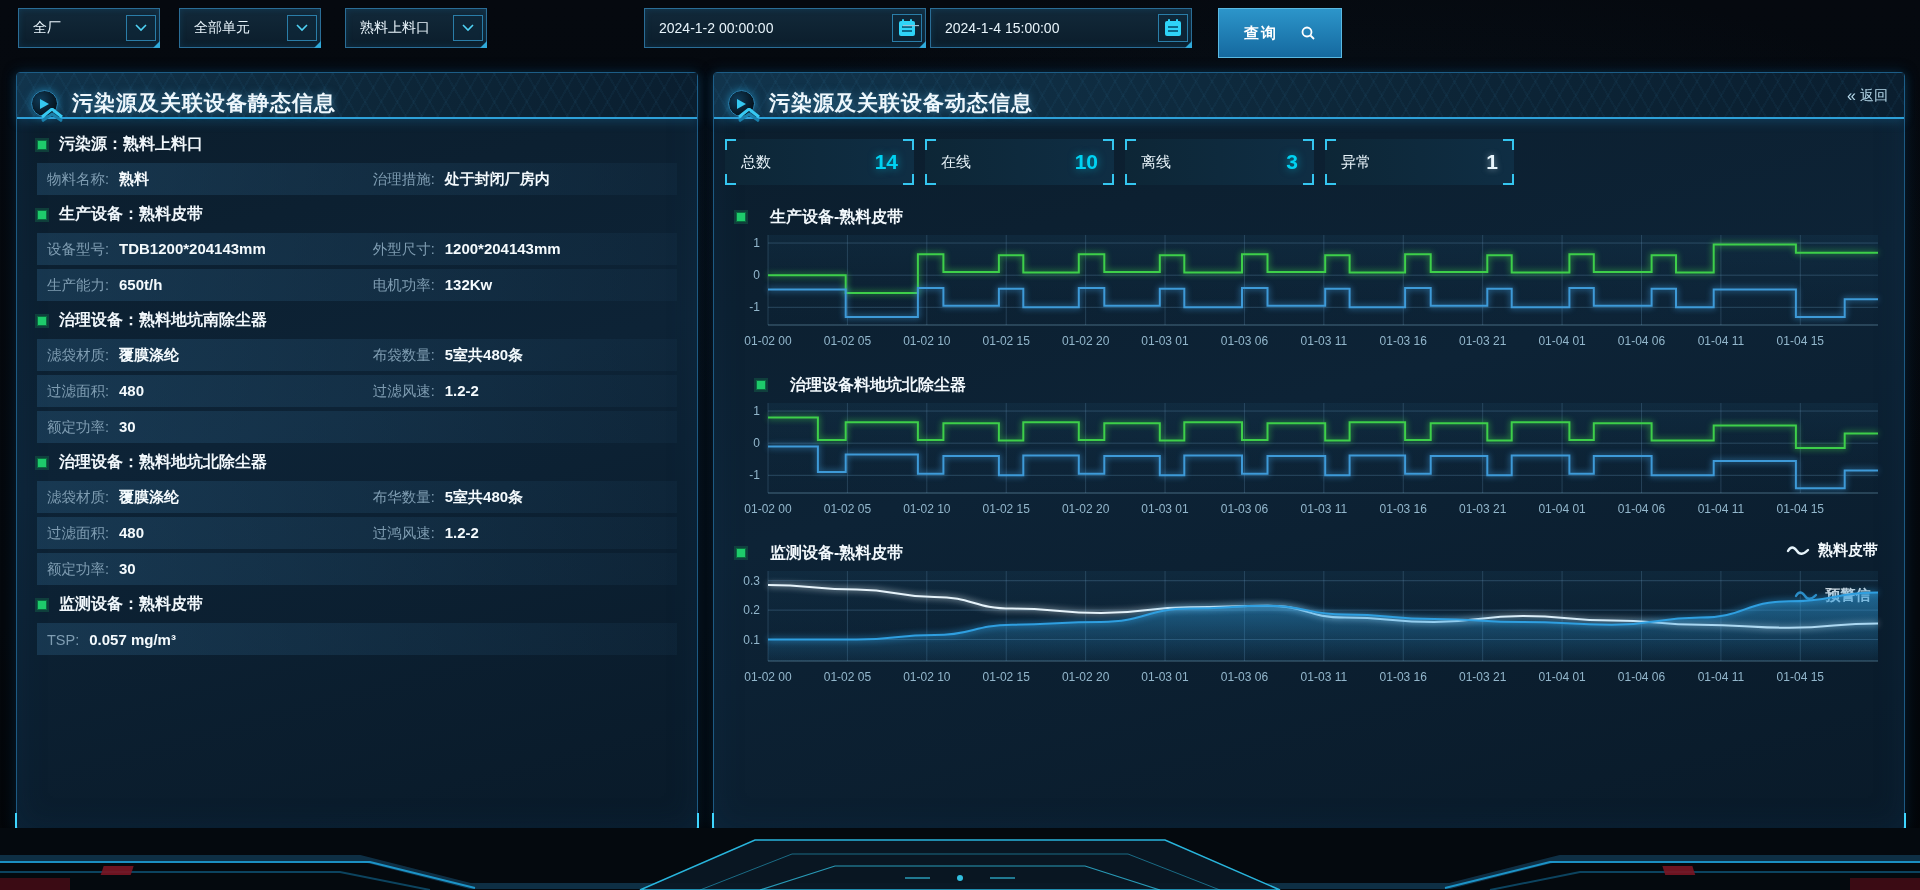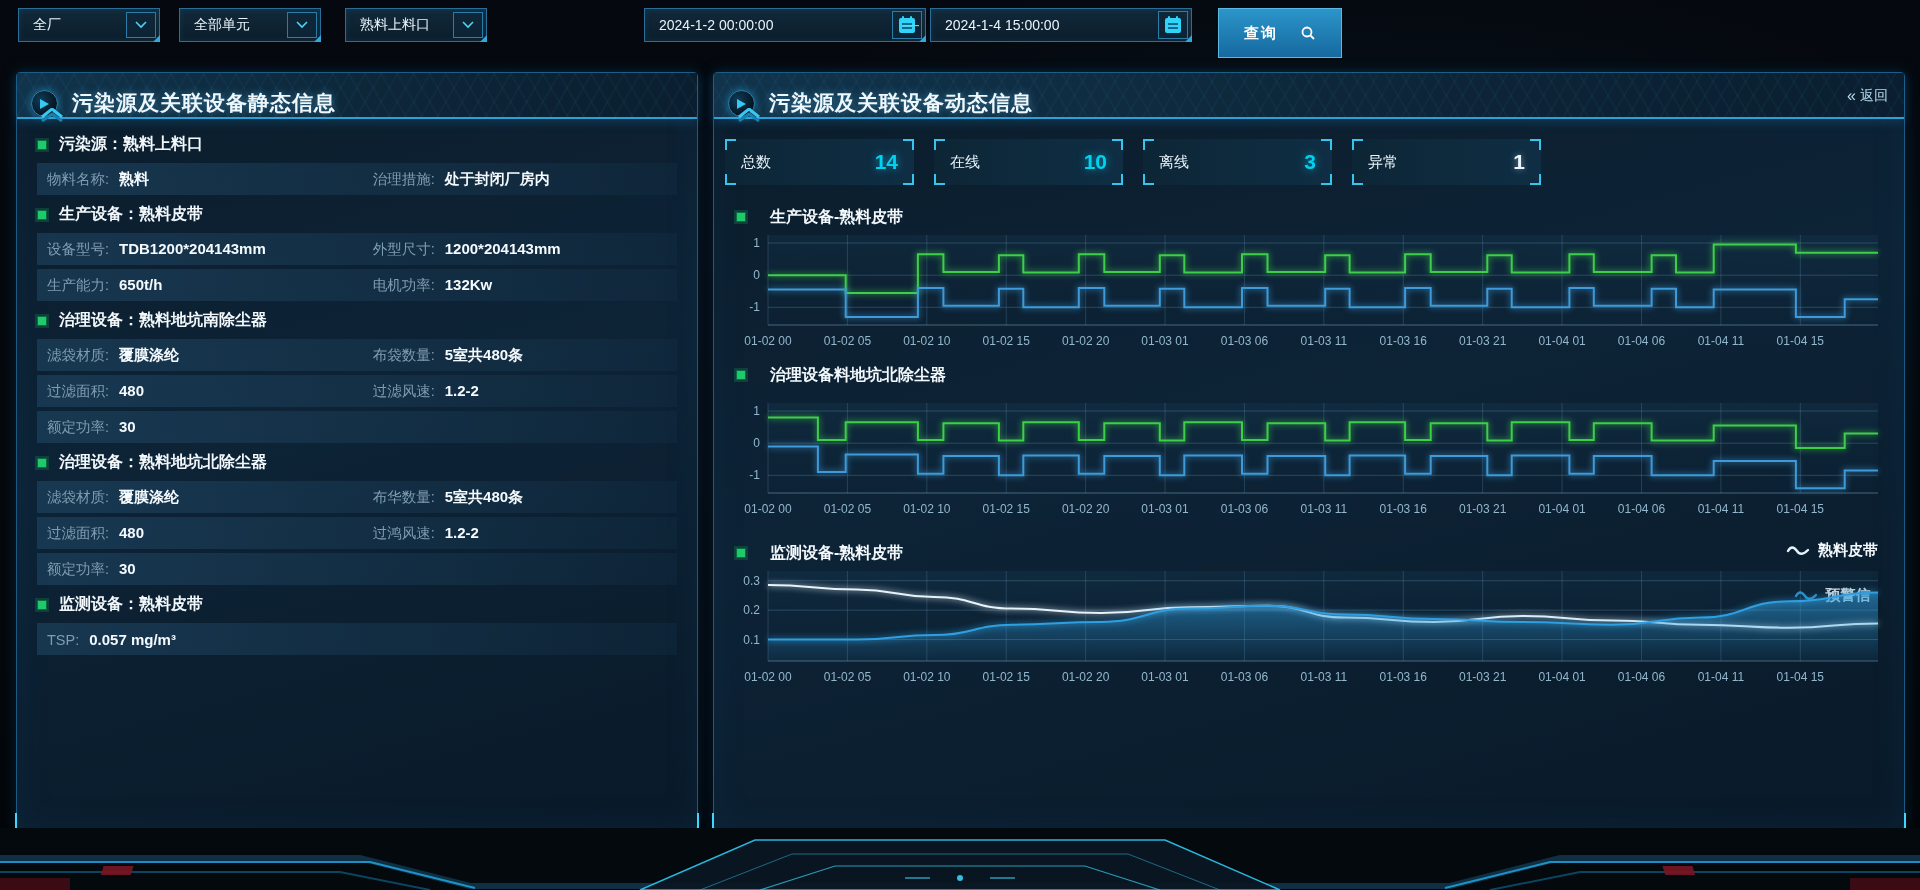--- a/index.html
+++ b/index.html
@@ -3,21 +3,21 @@
 <meta charset="utf-8">
 <style>
   html,body{margin:0;padding:0;background:#03070c;}
   *{box-sizing:border-box;font-family:"Liberation Sans","DejaVu Sans",sans-serif;}
   .screen{position:relative;width:1920px;height:890px;overflow:hidden;
     background:
       radial-gradient(1200px 500px at 70% 30%, rgba(18,48,70,0.25), rgba(0,0,0,0) 60%),
       linear-gradient(180deg,#05090f 0%,#04080d 70%,#020508 100%);}
   
   .toolbar{position:absolute;top:8px;left:0;width:100%;height:36px;}
-  .tb-box{position:absolute;top:0;height:34px;background:linear-gradient(180deg,#12293a,#0b1d2b);
+  .tb-box{position:absolute;top:0;height:40px;background:linear-gradient(180deg,#12293a,#0b1d2b);
     border:1px solid #2a6d96;display:flex;align-items:center;color:#e8f4fb;font-size:14px;
     box-shadow:0 0 6px rgba(20,90,130,0.35) inset;}
   .tb-box::after{content:"";position:absolute;right:-1px;bottom:-1px;width:0;height:0;
     border-left:7px solid transparent;border-bottom:7px solid #2fa9da;}
   .select .sel-val{padding-left:14px;flex:1;}
   .sel-arrow{width:30px;height:26px;margin-right:3px;border:1px solid #2a7da8;display:flex;
     align-items:center;justify-content:center;background:rgba(14,40,58,0.6);}
   .datebox .date-val{padding-left:14px;flex:1;}
   .cal-box{width:30px;height:28px;margin-right:3px;border:1px solid #2a7da8;display:flex;
     align-items:center;justify-content:center;background:rgba(14,40,58,0.6);}
@@ -55,21 +55,21 @@
   .g-bullet{width:10px;height:10px;background:#1ecb6b;border:1px solid #0b6b40;
     box-shadow:0 0 0 2px rgba(20,90,70,0.55);margin-right:12px;flex:none;}
   .section-header .sh-text{color:#f2f8fc;font-size:16px;font-weight:bold;}
   .info-row{height:32px;margin:0 0 4px 0;padding:0 0 0 6px;display:flex;align-items:center;
     background:linear-gradient(90deg,rgba(42,92,128,0.38),rgba(22,52,76,0.28));}
   .cell{display:flex;align-items:baseline;}
   .cell1{width:52%;padding-left:4px;}
   .cell .lbl{color:#7f9db2;font-size:14.5px;margin-right:10px;white-space:nowrap;}
   .cell .val{color:#f4fafd;font-size:15px;font-weight:bold;white-space:nowrap;}
   
-  .stats-row{position:absolute;top:66px;left:11px;height:48px;display:flex;gap:20px;}
+  .stats-row{position:absolute;top:66px;left:11px;height:48px;display:flex;gap:11px;}
   .stat-card{position:relative;width:189px;height:46px;background:linear-gradient(90deg,#0d2636,#0f2e44);
     display:flex;align-items:center;justify-content:space-between;padding:0 16px;}
   .stat-card i{position:absolute;width:11px;height:11px;border:0 solid #35c6f0;}
   .stat-card i.tl{left:0;top:0;border-left-width:2px;border-top-width:2px;}
   .stat-card i.tr{right:0;top:0;border-right-width:2px;border-top-width:2px;}
   .stat-card i.bl{left:0;bottom:0;border-left-width:2px;border-bottom-width:2px;}
   .stat-card i.br{right:0;bottom:0;border-right-width:2px;border-bottom-width:2px;}
   .stat-label{color:#e9f4fa;font-size:15px;}
   .stat-value{color:#00d2f2;font-size:21px;font-weight:bold;text-shadow:0 0 8px rgba(0,210,242,0.6);}
   .stat-value.white{color:#e8f5fc;text-shadow:0 0 6px rgba(220,240,250,0.5);}
@@ -378,21 +378,21 @@
           <text x="34" y="16.035714285714285" fill="#93b7cc" font-size="12" text-anchor="end">1</text>
           <line x1="42" y1="44.17857142857143" x2="1152" y2="44.17857142857143" stroke="rgba(110,160,195,0.30)" stroke-width="1"></line>
           <text x="34" y="48.17857142857143" fill="#93b7cc" font-size="12" text-anchor="end">0</text>
           <line x1="42" y1="76.32142857142857" x2="1152" y2="76.32142857142857" stroke="rgba(110,160,195,0.30)" stroke-width="1"></line>
           <text x="34" y="80.32142857142857" fill="#93b7cc" font-size="12" text-anchor="end">-1</text>
           <line x1="42" y1="94" x2="1152" y2="94" stroke="rgba(140,190,220,0.45)" stroke-width="1"></line>
           <path d="M 42.0 44.2 H 119.7 V 61.9 H 191.9 V 23.3 H 217.4 V 41.0 H 272.9 V 24.3 H 297.3 V 41.6 H 352.8 V 23.3 H 378.3 V 41.0 H 433.8 V 24.3 H 458.3 V 41.6 H 516.0 V 23.3 H 541.5 V 41.0 H 599.2 V 24.3 H 623.6 V 41.6 H 679.1 V 23.3 H 704.7 V 41.0 H 761.3 V 24.3 H 785.7 V 41.6 H 843.4 V 23.3 H 867.8 V 41.0 H 925.6 V 24.3 H 950.0 V 41.6 H 987.7 V 13.6 H 1069.9 V 21.7 H 1152" fill="none" stroke="#3ecf4a" stroke-width="2" style="filter:drop-shadow(0 0 3px #3ecf4a)"></path>
           <path d="M 42.0 58.6 H 119.7 V 86.0 H 191.9 V 57.0 H 217.4 V 74.7 H 272.9 V 57.7 H 297.3 V 76.3 H 352.8 V 57.0 H 378.3 V 74.7 H 433.8 V 57.7 H 458.3 V 76.3 H 516.0 V 57.0 H 541.5 V 74.7 H 599.2 V 57.7 H 623.6 V 76.3 H 679.1 V 57.0 H 704.7 V 74.7 H 761.3 V 57.7 H 785.7 V 76.3 H 843.4 V 57.0 H 867.8 V 74.7 H 925.6 V 57.7 H 950.0 V 76.3 H 987.7 V 58.6 H 1069.9 V 86.0 H 1118.7 V 68.3 H 1152" fill="none" stroke="#3e9ad8" stroke-width="2" style="filter:drop-shadow(0 0 3px #3e9ad8)"></path>
         </svg></div>
 
-    <div class="chart-title-row" style="top:290px;">
+    <div class="chart-title-row" style="top:300px;margin-left:20px;">
       <span class="g-bullet"></span>
       <span class="ct-text">治理设备料地坑北除尘器</span>
     </div>
     <div class="chart-host" id="chart1" style="top:326px;"><svg width="1168" height="120" viewBox="0 0 1168 120">
           <defs>
             <linearGradient id="bg1" x1="0" y1="0" x2="0" y2="1">
               <stop offset="0" stop-color="#1a4662" stop-opacity="0.22"></stop>
               <stop offset="1" stop-color="#0c2438" stop-opacity="0.10"></stop>
             </linearGradient>
             <linearGradient id="ag1" x1="0" y1="0" x2="0" y2="1">

